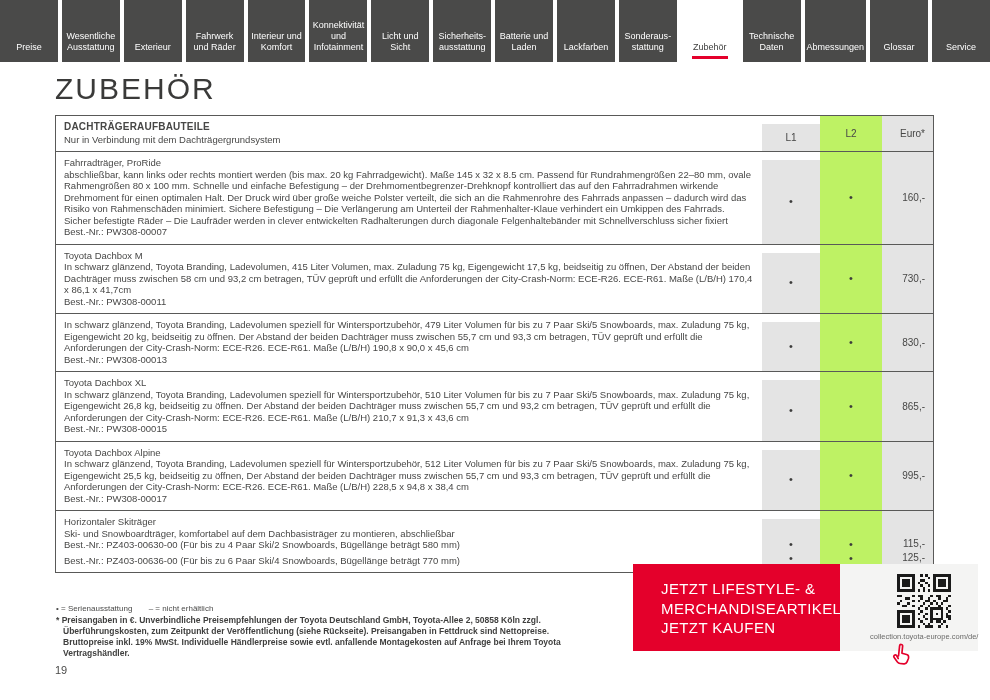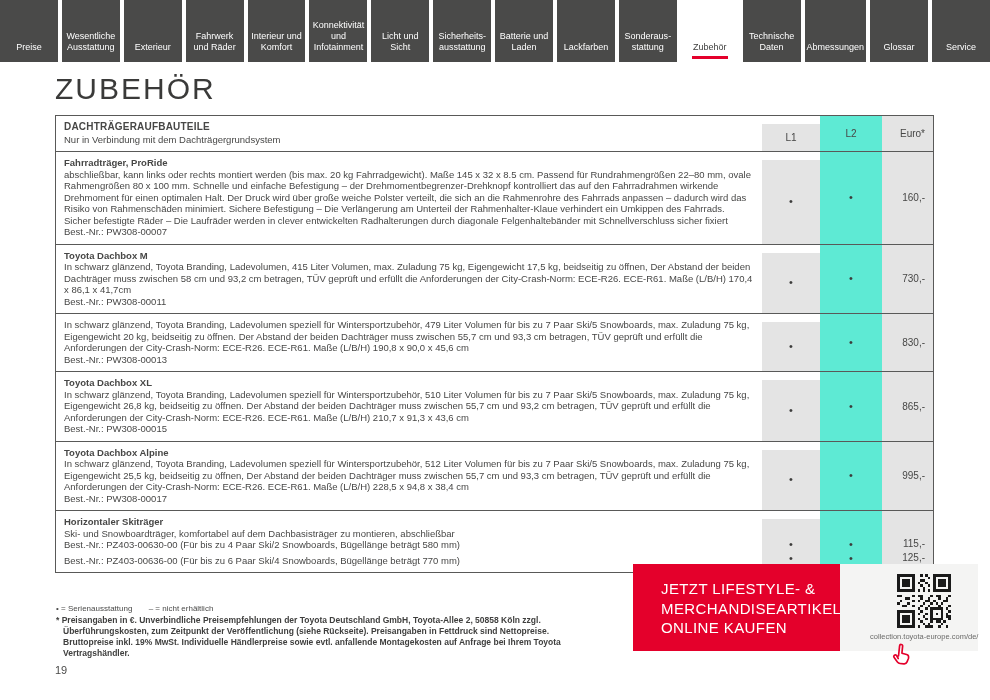--- a/index.html
+++ b/index.html
@@ -24,32 +24,32 @@
 
   
   .acc-table { position:absolute; left:55px; top:115px; width:879px;
     border:1px solid #59595​8; border:1px solid #595958;
     font-size:9.5px; line-height:11.5px; color:#474746; background:#fff; }
   .trow { display:flex; align-items:stretch; border-bottom:1px solid #595958; }
   .trow:last-child { border-bottom:none; }
   .cell-desc { flex:1 1 auto; padding:5px 8px 6px 8px; }
   .cell-l1, .cell-l2, .cell-euro { flex:0 0 auto; display:flex; }
   .cell-l1 { width:58px; background:var(--col-gray,#e4e4e4);margin-top:8px; }
-  .cell-l2 { width:62px; background:#5eead4; }
+  .cell-l2 { width:62px; background:#bef264; }
   .cell-euro { width:51px; background:var(--col-gray,#e4e4e4);padding-left:40px; }
   .cell-center { align-items:center; justify-content:center; }
   .cell-right { align-items:center; justify-content:flex-end; padding-right:8px; }
   .cell-stack { flex-direction:column; justify-content:flex-end;
     padding-bottom:7px; align-items:center; }
   .cell-stack.right { align-items:flex-end; padding-right:8px; }
   .cell-stack > div { line-height:14px; }
   .hdr-title { font-weight:bold; font-size:10px; letter-spacing:.2px; }
   .hdr-sub { font-size:9.5px; margin-top:1px; }
   .hdr-col { font-size:10px; }
-  .row-title { font-weight:bold; }
+  .row-title { font-weight:normal; }
   .row-order { margin-top:0; }
   .row-order.spaced { margin-top:4px; }
   .dot { font-size:11px; color:#3c3c3b; }
   .price { font-size:10px; }
 
   
   .legend { position:absolute; left:56px; top:604px; font-size:8px; color:#4a4a49; }
   .legend span { margin-right:14px; }
   .footnote { position:absolute; left:56px; top:615px; width:506px;
     font-size:8.5px; line-height:11px; font-weight:bold; color:#3f3f3e;
@@ -215,21 +215,21 @@
   </div>
 
   <div class="footnote">* Preisangaben in €. Unverbindliche Preisempfehlungen der Toyota Deutschland GmbH, Toyota-Allee 2, 50858 Köln zzgl. Überführungskosten, zum Zeitpunkt der Veröffentlichung (siehe Rückseite). Preisangaben in Fettdruck sind Nettopreise. Bruttopreise inkl. 19% MwSt. Individuelle Händlerpreise sowie evtl. anfallende Montagekosten auf Anfrage bei Ihrem Toyota Vertragshändler.</div>
 
   <div class="page-number">19</div>
 
   <div class="promo">
     <div class="promo-red">
       <div>JETZT LIFESTYLE- &amp;</div>
       <div>MERCHANDISEARTIKEL</div>
-      <div>ONLINE KAUFEN</div>
+      <div>JETZT KAUFEN</div>
     </div>
     <div class="promo-strip"></div>
     <div class="promo-panel">
       <svg class="qr" viewBox="0 0 21 21" shape-rendering="crispEdges">
         <rect x="0" y="0" width="21" height="21" fill="#f4f4f3"></rect>
         <g fill="#1a1a1a">
           <rect x="0" y="0" width="7" height="7"></rect>
             <rect x="14" y="0" width="7" height="7"></rect>
             <rect x="0" y="14" width="7" height="7"></rect>
         </g>

